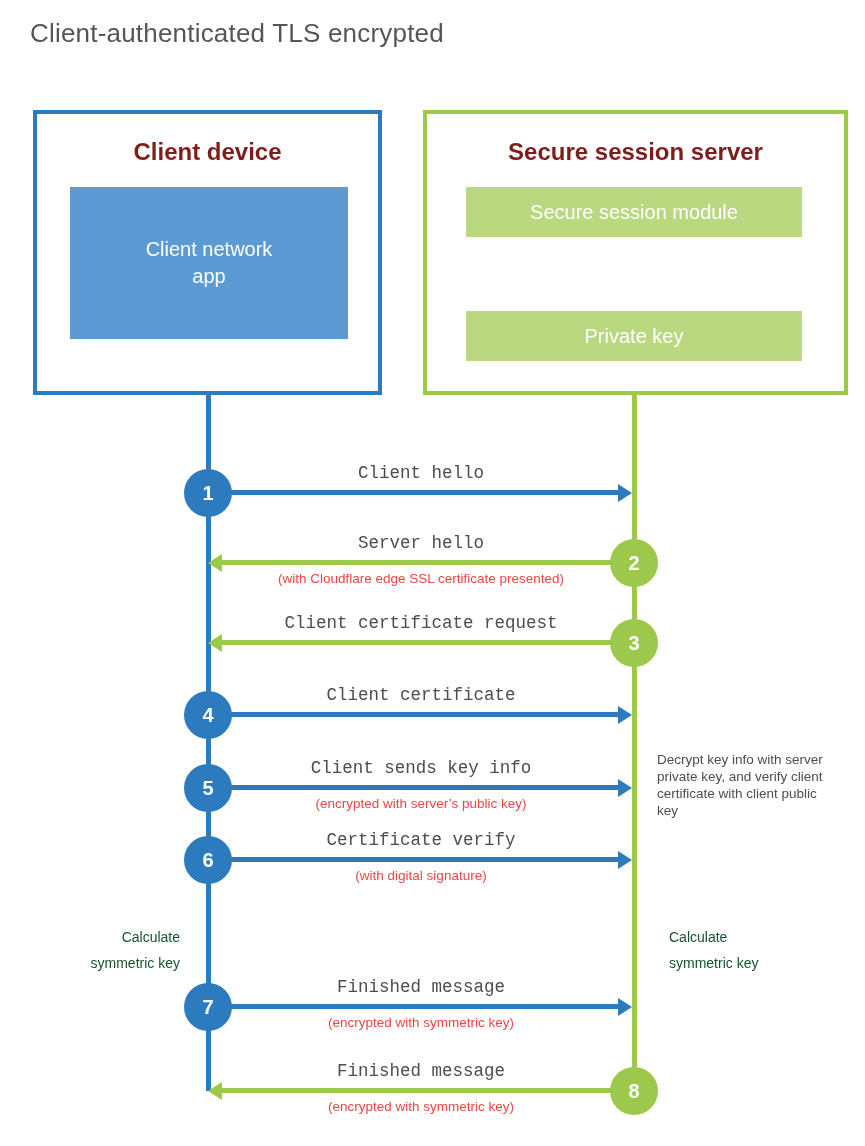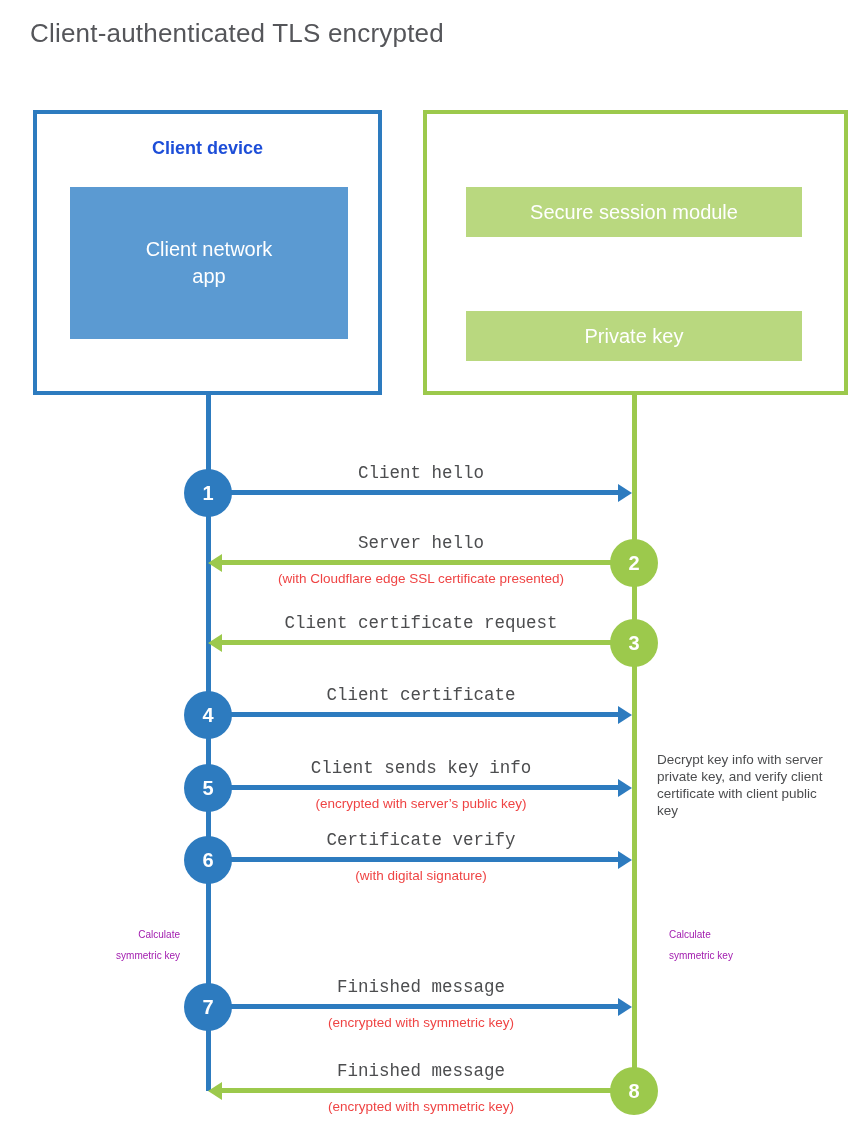--- a/index.html
+++ b/index.html
@@ -18,21 +18,21 @@
     font-size:26px;font-weight:300;
     color:#55565a;letter-spacing:.2px;
   }
 
   
   .actor-box{box-sizing:border-box;top:110px;height:285px;background:#fff;}
   .client-box{left:33px;width:349px;border:4px solid #2d7bbf;}
   .server-box{left:423px;width:425px;border:4px solid #9cc94c;}
   .actor-title{
     margin-top:24px;text-align:center;
-    font-size:18px;font-weight:bold;color:#1d4ed8;
+    font-size:24px;font-weight:bold;color:#7f1d1d;
   }
   .app-box{
     position:absolute;left:33px;top:73px;width:278px;height:152px;
     background:#5b9ad2;display:flex;align-items:center;justify-content:center;
   }
   .app-box span{
     display:block;max-width:150px;text-align:center;
     color:#ffffff;font-size:20px;line-height:27px;
   }
   .server-bar{
@@ -72,40 +72,41 @@
   .c1{left:184px;top:469px}.l1{left:230px;top:490px;width:390px}.h1{left:618px;top:484px}.t1{top:463px}
   .c2{left:610px;top:539px}.l2{left:222px;top:560px;width:390px}.h2{left:208px;top:554px}.t2{top:533px}.u2{top:571px}
   .c3{left:610px;top:619px}.l3{left:222px;top:640px;width:390px}.h3{left:208px;top:634px}.t3{top:613px}
   .c4{left:184px;top:691px}.l4{left:230px;top:712px;width:390px}.h4{left:618px;top:706px}.t4{top:685px}
   .c5{left:184px;top:764px}.l5{left:230px;top:785px;width:390px}.h5{left:618px;top:779px}.t5{top:758px}.u5{top:796px}
   .c6{left:184px;top:836px}.l6{left:230px;top:857px;width:390px}.h6{left:618px;top:851px}.t6{top:830px}.u6{top:868px}
   .c7{left:184px;top:983px}.l7{left:230px;top:1004px;width:390px}.h7{left:618px;top:998px}.t7{top:977px}.u7{top:1015px}
   .c8{left:610px;top:1067px}.l8{left:222px;top:1088px;width:390px}.h8{left:208px;top:1082px}.t8{top:1061px}.u8{top:1099px}
 
   
-  .note{font-size:10px;line-height:21px;color:#a21caf;white-space:pre-line;}
+  .note{font-size:14px;line-height:26px;color:#14532d;white-space:pre-line;}
   .note-calc-left{right:685px;top:924px;text-align:right;width:120px;}
   .note-calc-right{left:669px;top:924px;text-align:left;width:120px;}
   .note-decrypt{left:657px;top:751px;width:176px;font-size:13.5px;line-height:17px;color:#4c4d4f;}
 </style>
 </head>
 <body>
 
 <div id="canvas">
 
   <div class="abs page-title">Client-authenticated TLS encrypted</div>
 
   <div class="abs actor-box client-box">
     <div class="actor-title">Client device</div>
     <div class="app-box">
       <span>Client network app</span>
     </div>
   </div>
 
   <div class="abs actor-box server-box">
+    <div class="actor-title">Secure session server</div>
     <div class="server-bar bar1">Secure session module</div>
     <div class="server-bar bar3">Private key</div>
   </div>
 
   <div class="abs lifeline lifeline-blue"></div>
   <div class="abs lifeline lifeline-green"></div>
 
   <div>
     <div class="abs circle blue c1">1</div>
     <div class="abs aline blue l1"></div>

